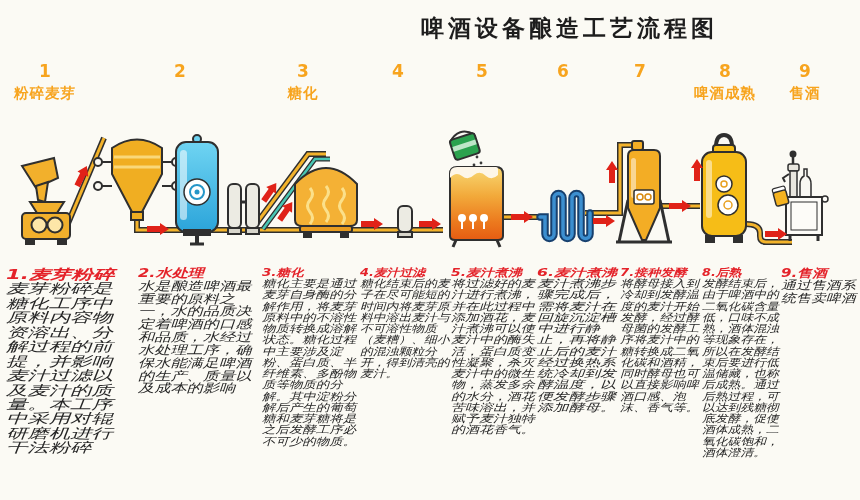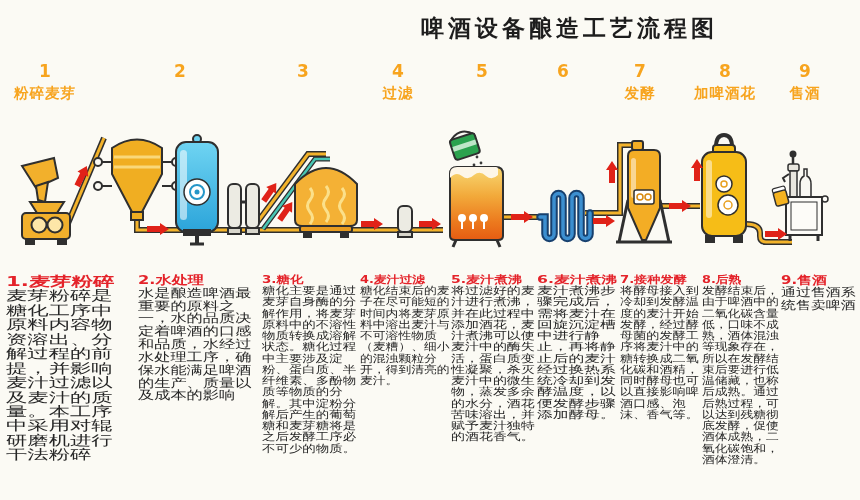--- a/index.html
+++ b/index.html
@@ -16,21 +16,21 @@
     position:absolute; top:62px; width:130px; text-align:center;
     color:#f7a41e; font-weight:bold;
   }
   .step-num  { font-size:17px; line-height:1.1; }
   .step-label{ font-size:14.5px; line-height:1.25; margin-top:3px; white-space:pre-line; letter-spacing:1px; }
   .s0{left:-20px}.s1{left:115px}.s2{left:238px}.s3{left:333px}.s4{left:417px}
   .s5{left:498px}.s6{left:575px}.s7{left:660px}.s8{left:740px}
 
   #equip { position:absolute; left:0; top:112px; }
 
-  .desc { position:absolute; top:274px; }
+  .desc { position:absolute; top:267px;font-style:italic; }
   .in { transform-origin:0 0; line-height:1.07; color:#262626; }
   .h  { color:#e4232a; font-weight:bold; }
   .d0{left:6px}   .d0 .in{width:76px; font-size:13.5px; transform:scaleX(1.58);}
   .d1x{left:138px}.d1x .in{width:88px; font-size:12px;   transform:scaleX(1.35);}
   .d2{left:262px} .d2 .in{width:75px; font-size:10.5px;  transform:scaleX(1.28);}
   .d3{left:360px} .d3 .in{width:75px; font-size:10.5px;  transform:scaleX(1.22);}
   .d4{left:451px} .d4 .in{width:64px; font-size:10.5px;  transform:scaleX(1.33);}
   .d5{left:537px} .d5 .in{width:54px; font-size:10.5px;  transform:scaleX(1.5);}
   .d6{left:620px} .d6 .in{width:64px; font-size:10.5px;  transform:scaleX(1.25);}
   .d7{left:702px} .d7 .in{width:64px; font-size:10.5px;  transform:scaleX(1.22);}
@@ -43,38 +43,37 @@
 
 <div class="step s0">
   <div class="step-num">1</div>
   <div class="step-label">粉碎麦芽</div>
 </div>
 <div class="step s1">
   <div class="step-num">2</div>
 </div>
 <div class="step s2">
   <div class="step-num">3</div>
+  <div class="step-label">糖化</div>
 </div>
 <div class="step s3">
   <div class="step-num">4</div>
-  <div class="step-label">过滤</div>
 </div>
 <div class="step s4">
   <div class="step-num">5</div>
 </div>
 <div class="step s5">
   <div class="step-num">6</div>
 </div>
 <div class="step s6">
   <div class="step-num">7</div>
-  <div class="step-label">发酵</div>
 </div>
 <div class="step s7">
   <div class="step-num">8</div>
-  <div class="step-label">加啤酒花</div>
+  <div class="step-label">啤酒成熟</div>
 </div>
 <div class="step s8">
   <div class="step-num">9</div>
   <div class="step-label">售酒</div>
 </div>
 
 <svg id="equip" width="860" height="150" viewBox="0 0 860 150">
   <defs>
     <linearGradient id="blueGrad" x1="0" y1="0" x2="0" y2="1">
       <stop offset="0" stop-color="#6fd4f2"></stop>

